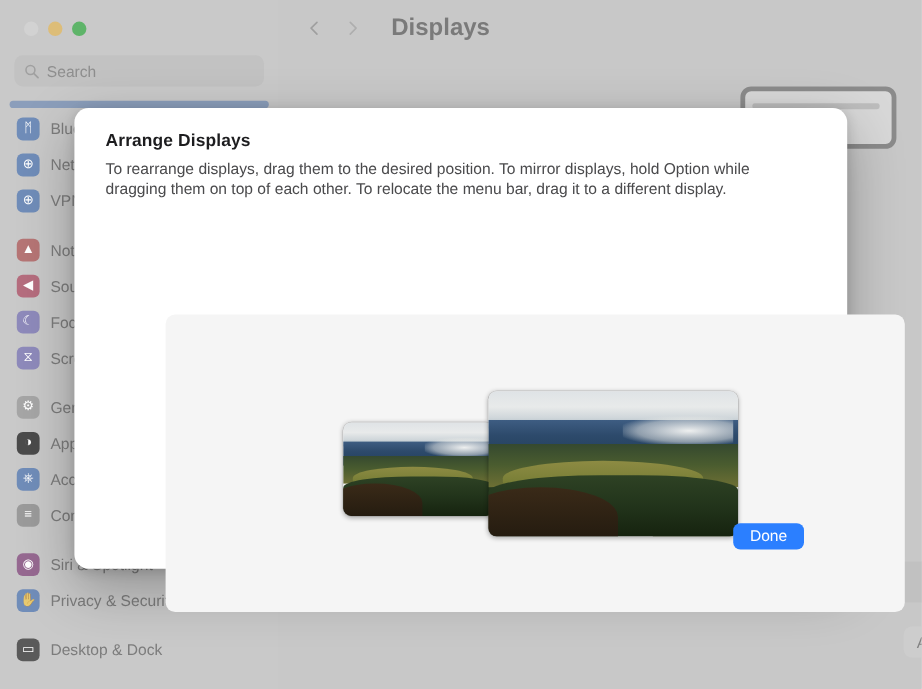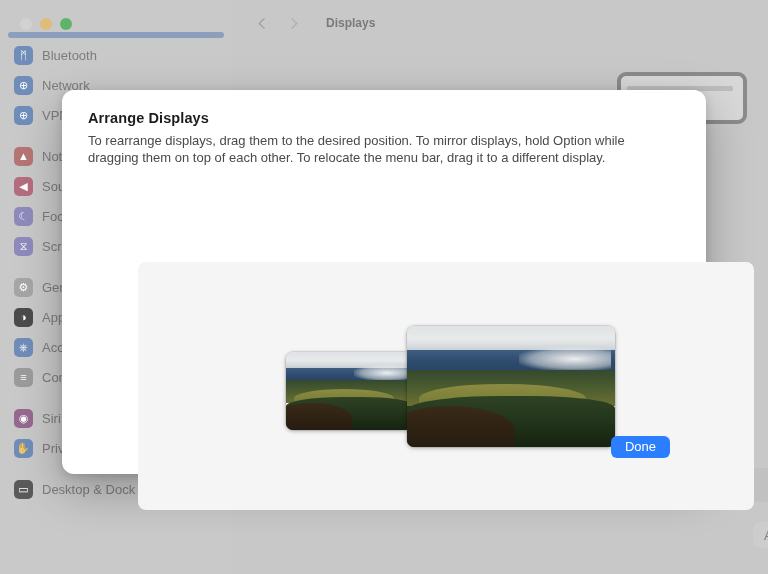--- a/index.html
+++ b/index.html
@@ -48,21 +48,21 @@
     display: flex; align-items: center; justify-content: center;
     color: #fff; font-size: 11px; line-height: 1;
   }
   .si-label { font-size: 13px; color: #7c7c7c; white-space: nowrap; }
   .side-gap { height: 11px; }
 
   
   .main { flex: 1; height: 574px; background: #c8c8c8; position: relative; }
   .toolbar { height: 46px; display: flex; align-items: center; padding: 0 0 0 24px; gap: 18px; }
   .chev { width: 13px; height: 13px; opacity: .45; }
-  .pane-title { font-size: 12px; font-weight: bold; color: #7a7a7a; margin-left: 8px; }
+  .pane-title { font-size: 20px; font-weight: bold; color: #7a7a7a; margin-left: 8px; }
 
   .monitor {
     position: absolute; left: 385px; top: 72px;
     width: 130px; height: 52px;
     border: 4px solid #8b8b8b; border-radius: 9px;
     background: #d8d8d8;
   }
   .monitor::after {
     content: ""; position: absolute; left: 6px; top: 10px; right: 10px; height: 5px;
     background: #bdbdbd; border-radius: 2px;
@@ -157,20 +157,27 @@
 
   <div class="bg-window">
 
     <div class="sidebar">
       <div class="traffic">
         <div class="light l-close"></div>
         <div class="light l-min"></div>
         <div class="light l-max"></div>
       </div>
 
+      <div class="search-wrap">
+        <svg class="search-ico" viewBox="0 0 16 16">
+          <circle cx="6.6" cy="6.6" r="4.6" fill="none" stroke="#777" stroke-width="1.6"></circle>
+          <line x1="10.2" y1="10.2" x2="14.4" y2="14.4" stroke="#777" stroke-width="1.8" stroke-linecap="round"></line>
+        </svg>
+        <span class="search-ph">Search</span>
+      </div>
 
       <div class="side-list">
         <div class="side-item sel" style="height:6px;margin-bottom:2px;"></div>
         <div id="sidebar-slot">
             <div class="side-item">
               <span class="si-icon" style="background: rgb(91, 143, 224);">ᛗ</span>
               <span class="si-label">Bluetooth</span>
             </div>
             <div class="side-item">
               <span class="si-icon" style="background: rgb(91, 143, 224);">⊕</span>

